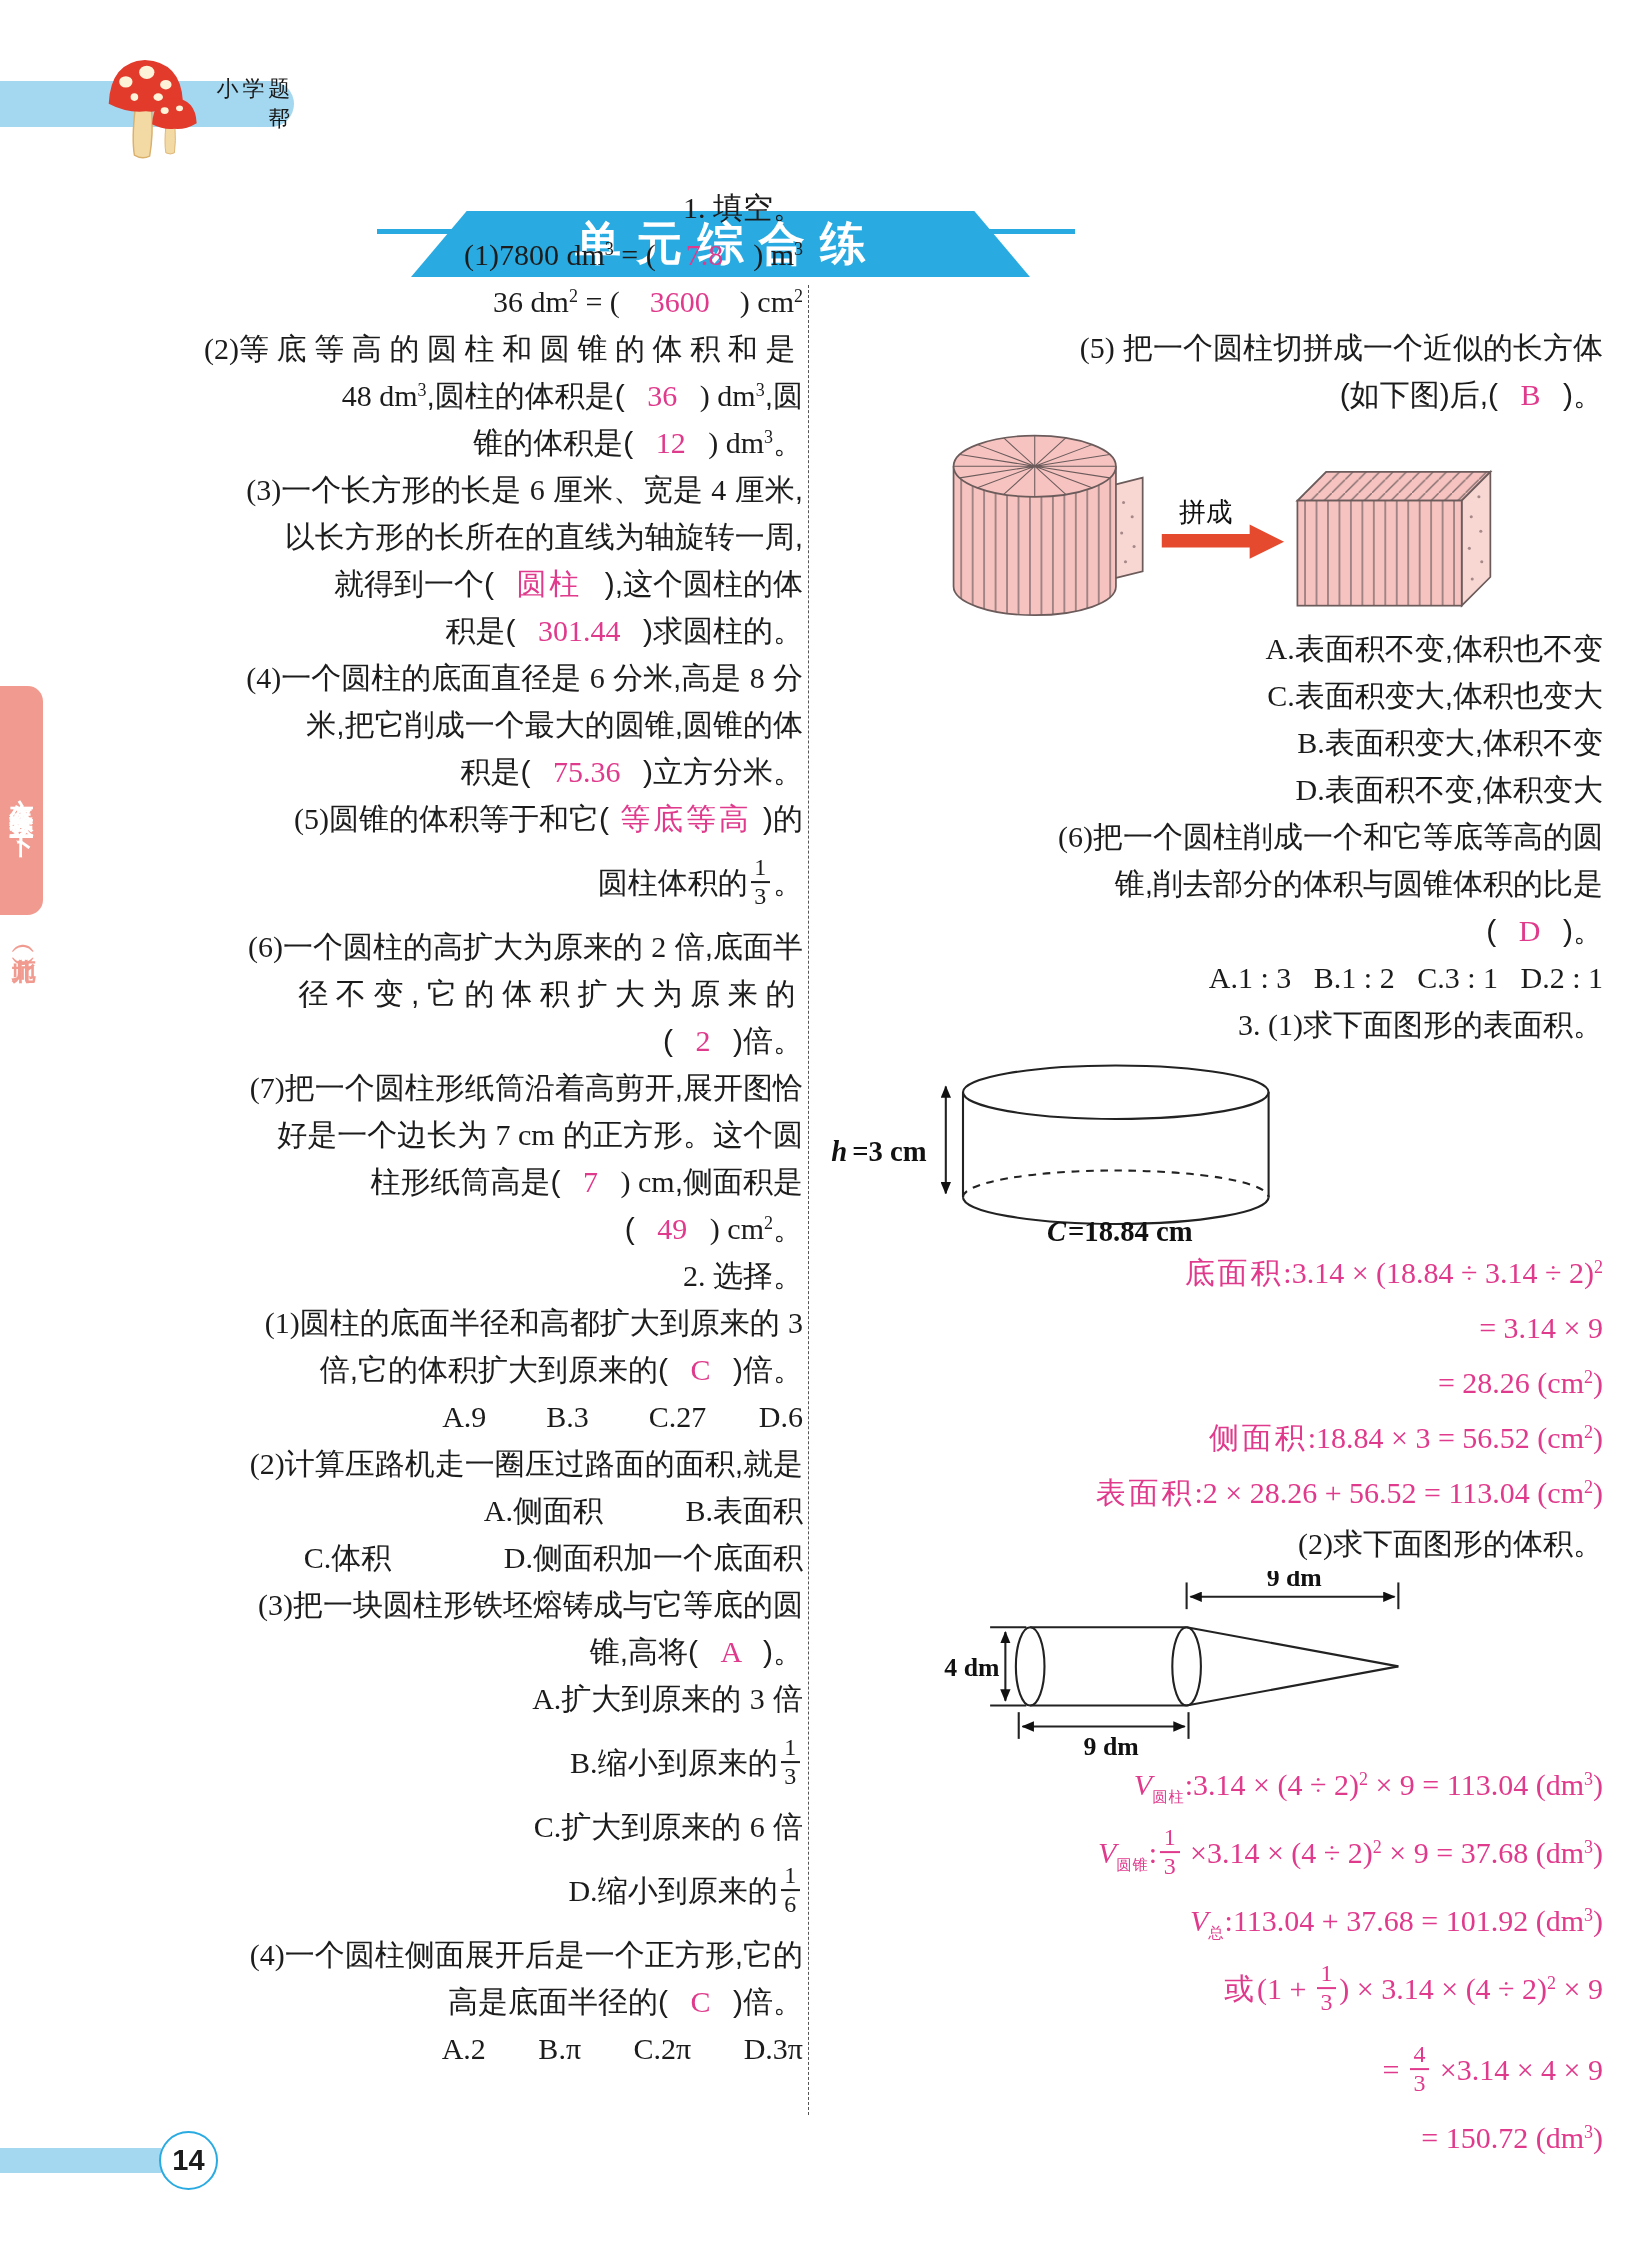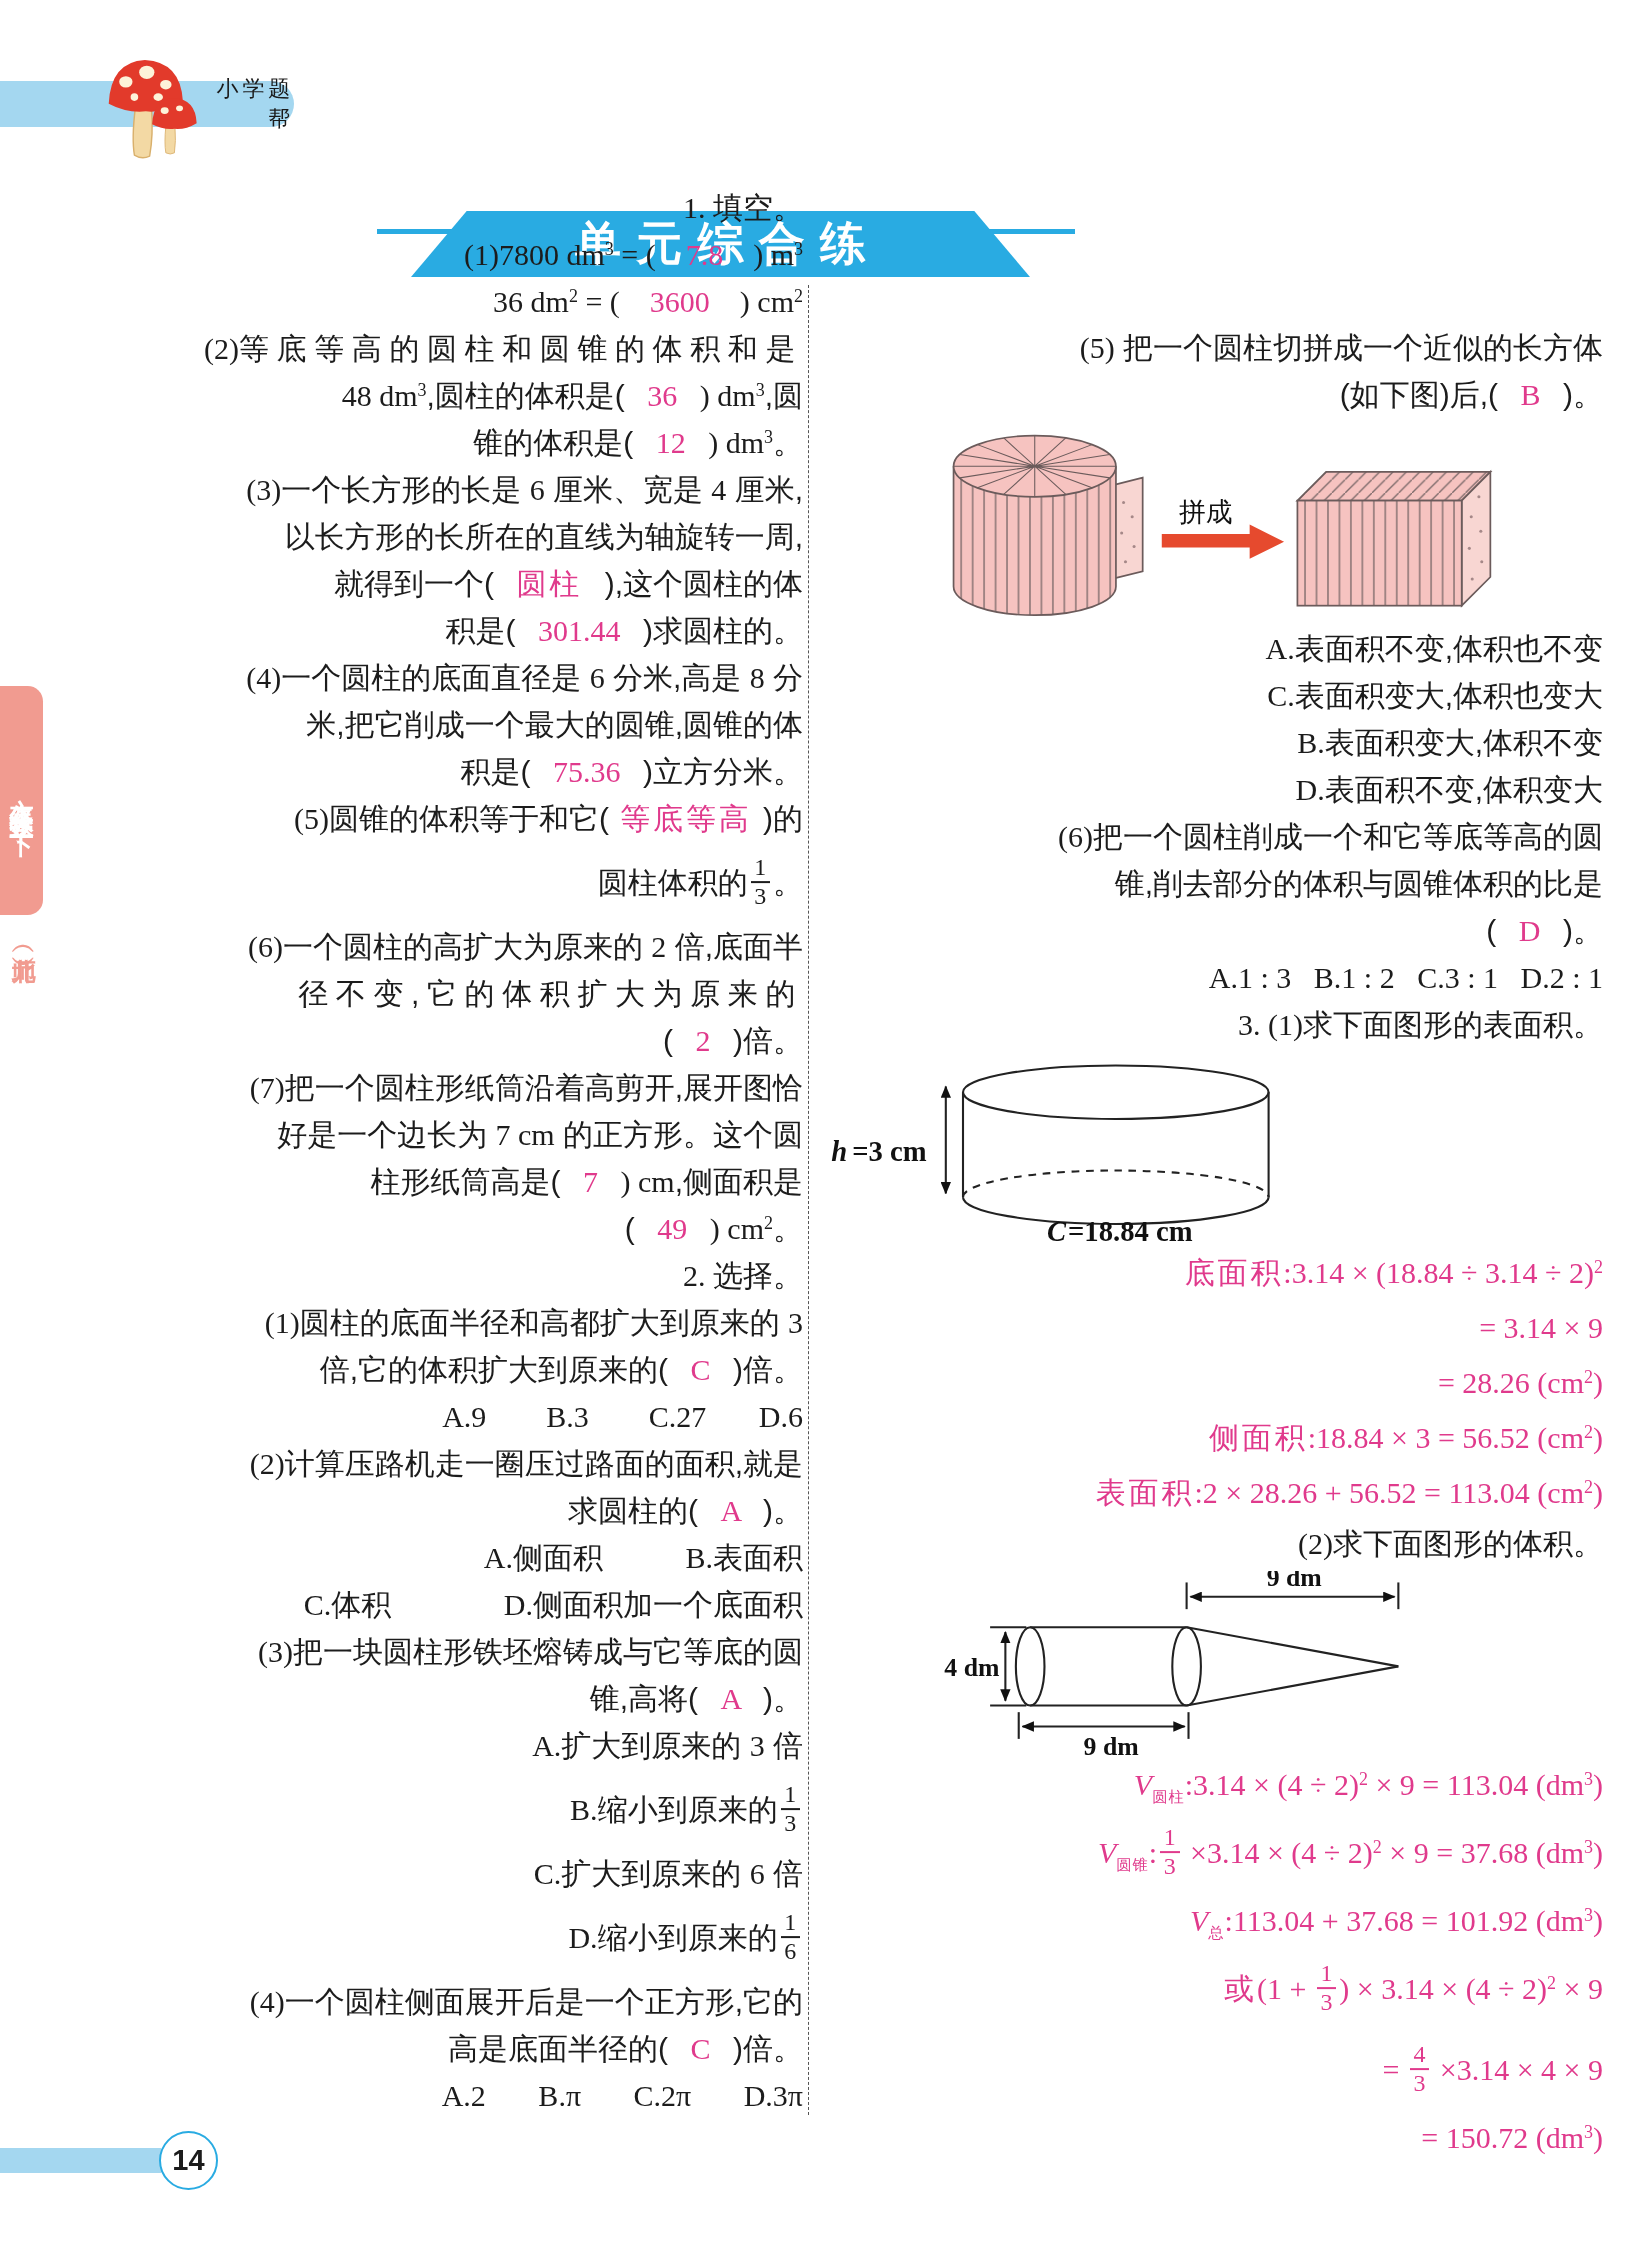--- a/index.html
+++ b/index.html
@@ -143,21 +143,20 @@
       <div class="line i2"><span class="">(</span><span class="p">   2   </span><span class="">)倍。</span></div>
       <div class="line i1"><span class="n">(7)</span><span class="">把一个圆柱形纸筒沿着高剪开,展开图恰</span></div>
       <div class="line i2"><span class="">好是一个边长为 </span><span class="n">7 cm</span><span class=""> 的正方形。这个圆</span></div>
       <div class="line i2"><span class="">柱形纸筒高是(</span><span class="p">   7   </span><span class="n">) cm</span><span class="">,侧面积是</span></div>
       <div class="line i2"><span class="">(</span><span class="p">   49   </span><span class="n">) cm</span><sup class="">2</sup><span class="">。</span></div>
       <div class="line h"><span class="n">2. </span><span class="">选择。</span></div>
       <div class="line i1"><span class="n">(1)</span><span class="">圆柱的底面半径和高都扩大到原来的 </span><span class="n">3</span></div>
       <div class="line i2"><span class="">倍,它的体积扩大到原来的(</span><span class="p">   C   </span><span class="">)倍。</span></div>
       <div class="line i2"><span class="n">A.9        B.3        C.27       D.6</span></div>
       <div class="line i1"><span class="n">(2)</span><span class="">计算压路机走一圈压过路面的面积,就是</span></div>
-      <div class="line i2"><span class="">求圆柱的(</span><span class="p">   A   </span><span class="">)。</span></div>
       <div class="line i2"><span class="n">A.</span><span class="">侧面积</span><span class="n">           </span><span class="n">B.</span><span class="">表面积</span></div>
       <div class="line i2"><span class="n">C.</span><span class="">体积</span><span class="n">               </span><span class="n">D.</span><span class="">侧面积加一个底面积</span></div>
       <div class="line i1"><span class="n">(3)</span><span class="">把一块圆柱形铁坯熔铸成与它等底的圆</span></div>
       <div class="line i2"><span class="">锥,高将(</span><span class="p">   A   </span><span class="">)。</span></div>
       <div class="line i2"><span class="n">A.</span><span class="">扩大到原来的 </span><span class="n">3</span><span class=""> 倍</span></div>
       <div class="line i2 tall"><span class="n">B.</span><span class="">缩小到原来的</span><span class="frac "><span class="fn">1</span><span class="fd">3</span></span></div>
       <div class="line i2"><span class="n">C.</span><span class="">扩大到原来的 </span><span class="n">6</span><span class=""> 倍</span></div>
       <div class="line i2 tall"><span class="n">D.</span><span class="">缩小到原来的</span><span class="frac "><span class="fn">1</span><span class="fd">6</span></span></div>
       <div class="line i1"><span class="n">(4)</span><span class="">一个圆柱侧面展开后是一个正方形,它的</span></div>
       <div class="line i2"><span class="">高是底面半径的(</span><span class="p">   C   </span><span class="">)倍。</span></div>

